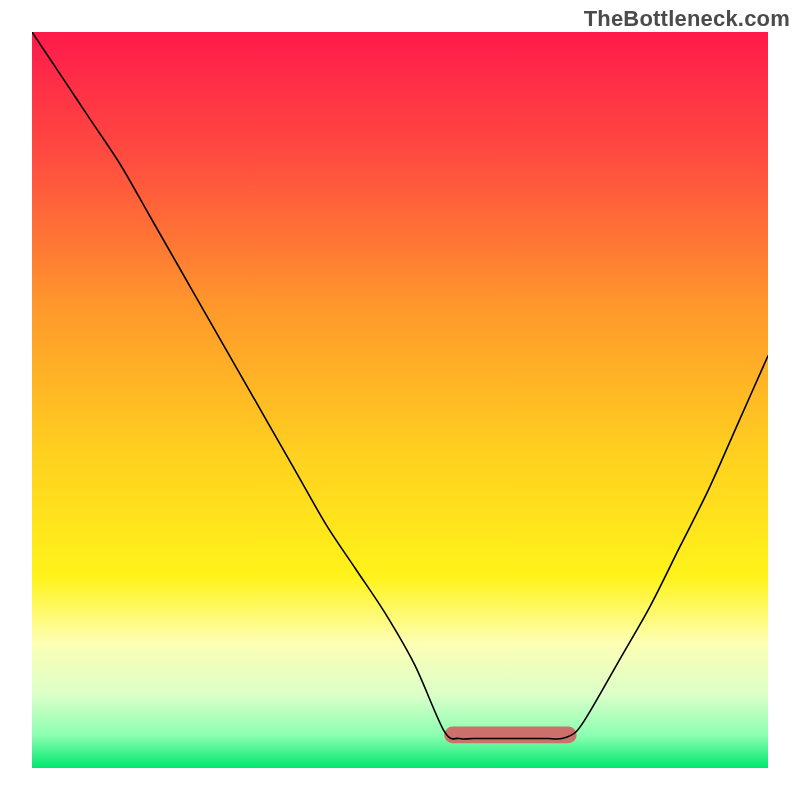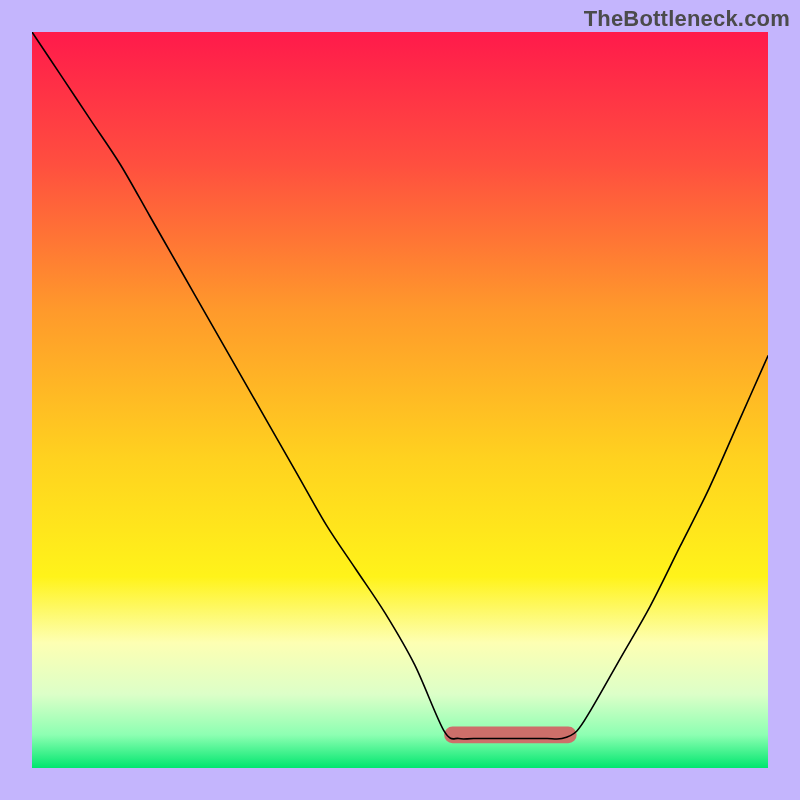--- a/index.html
+++ b/index.html
@@ -8,21 +8,21 @@
     width: 800px;
     height: 800px;
     overflow: hidden;
     background: #000;
     font-family: Arial, Helvetica, sans-serif;
   }
   .frame {
     position: relative;
     width: 800px;
     height: 800px;
-    background: #c4b5fd;
+    background: #ffffff;
   }
   .plot {
     position: absolute;
     left: 32px;
     top: 32px;
     width: 736px;
     height: 736px;
     overflow: hidden;
   }
   .watermark {

